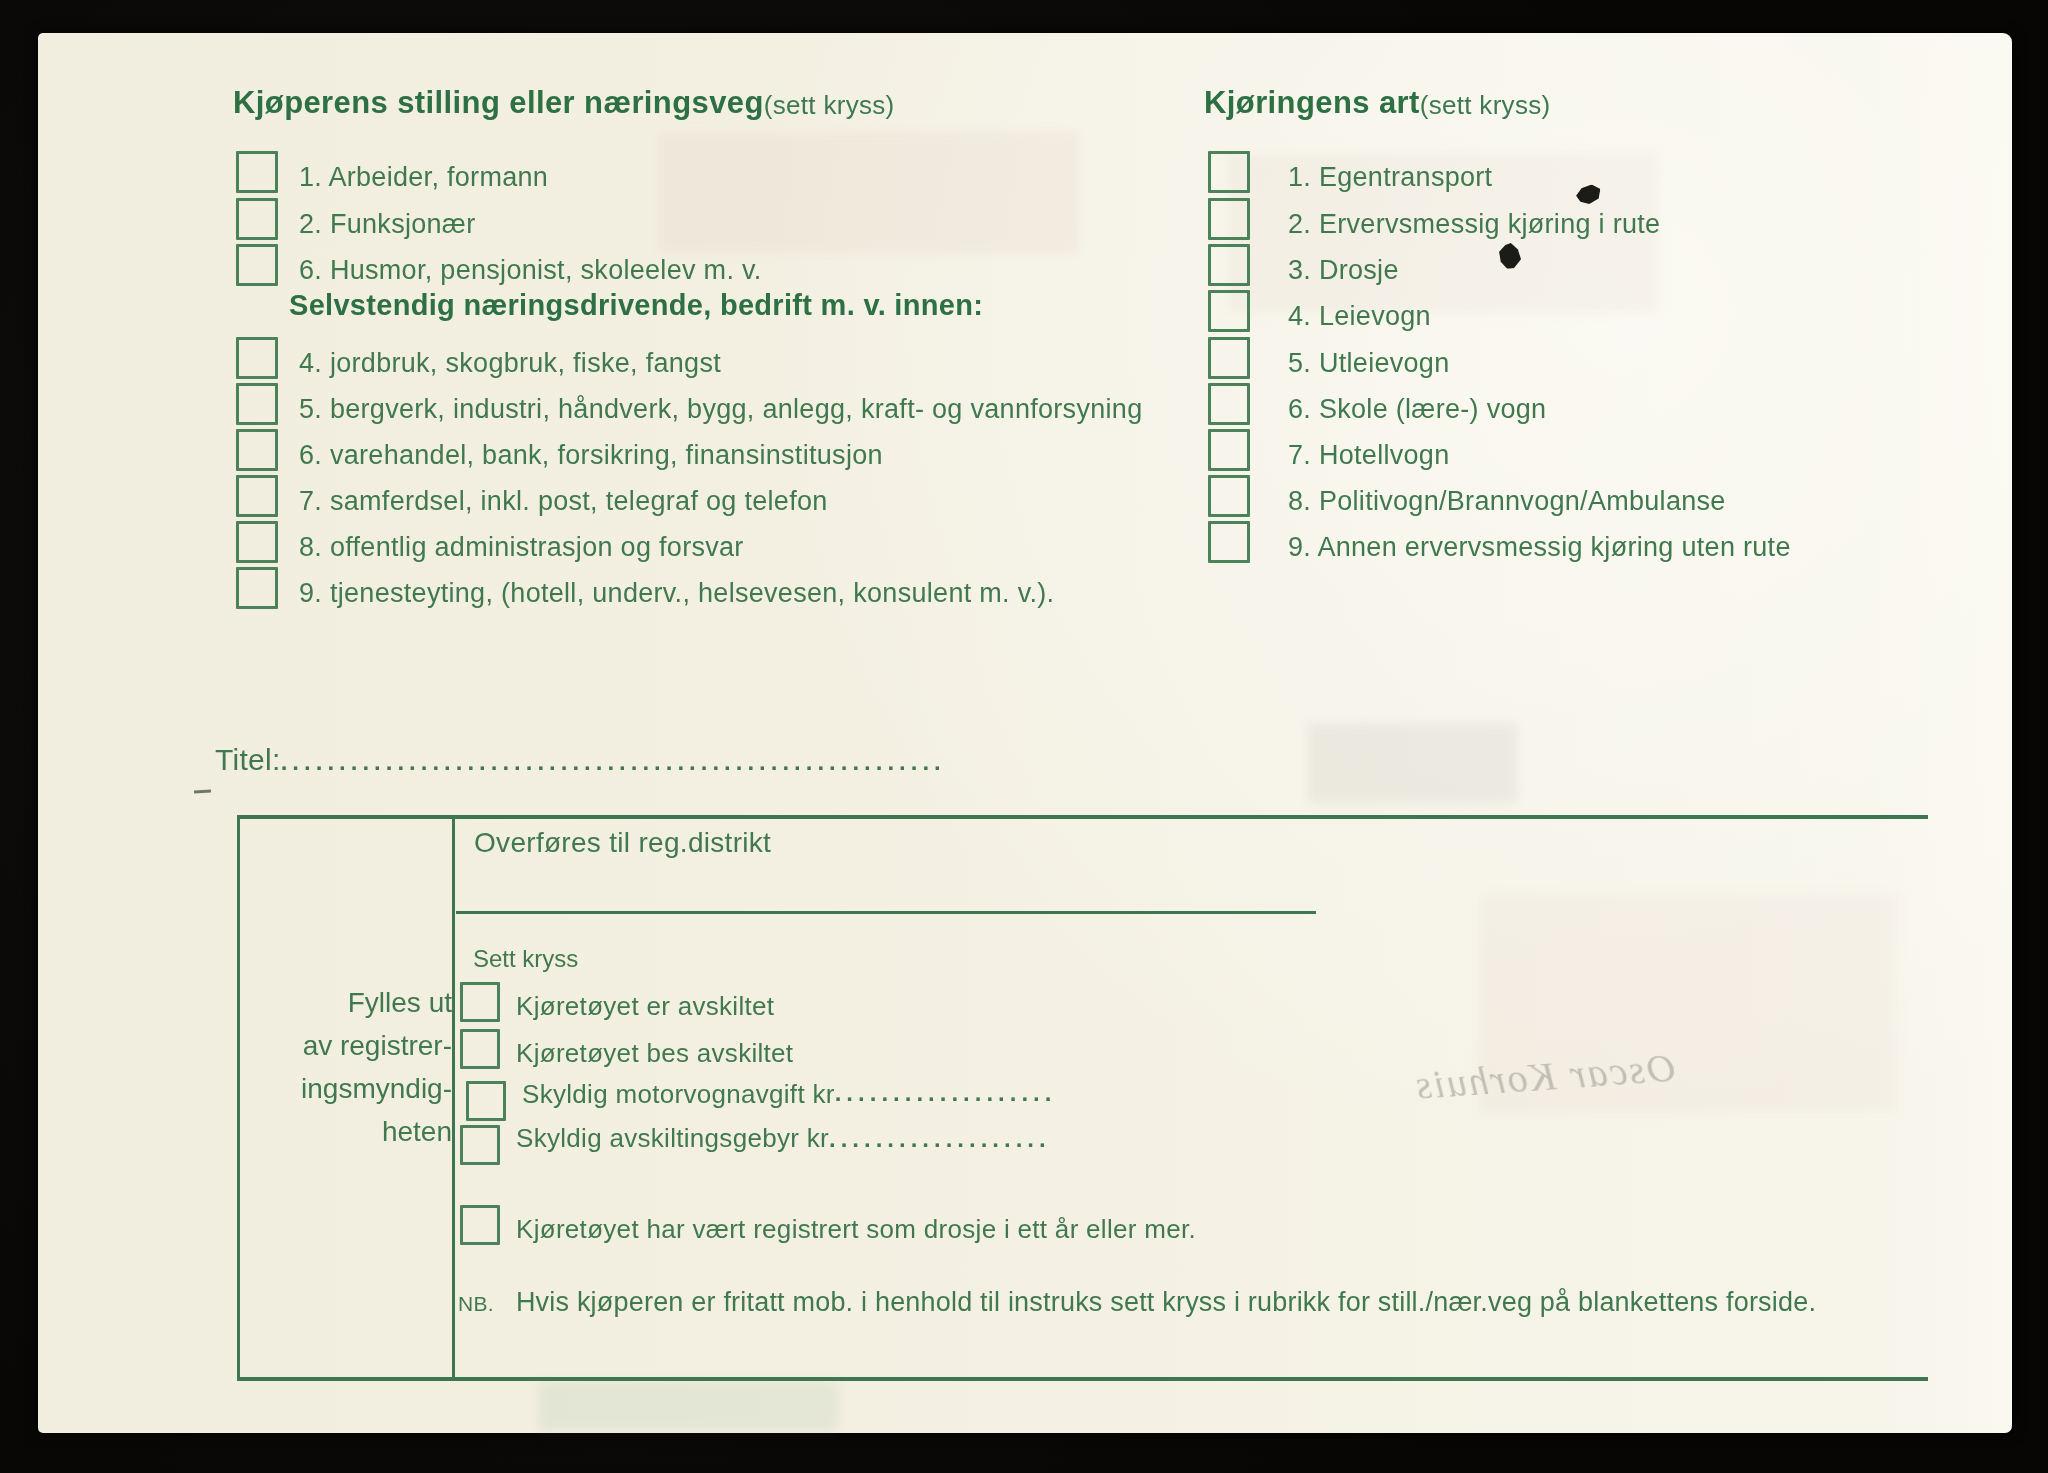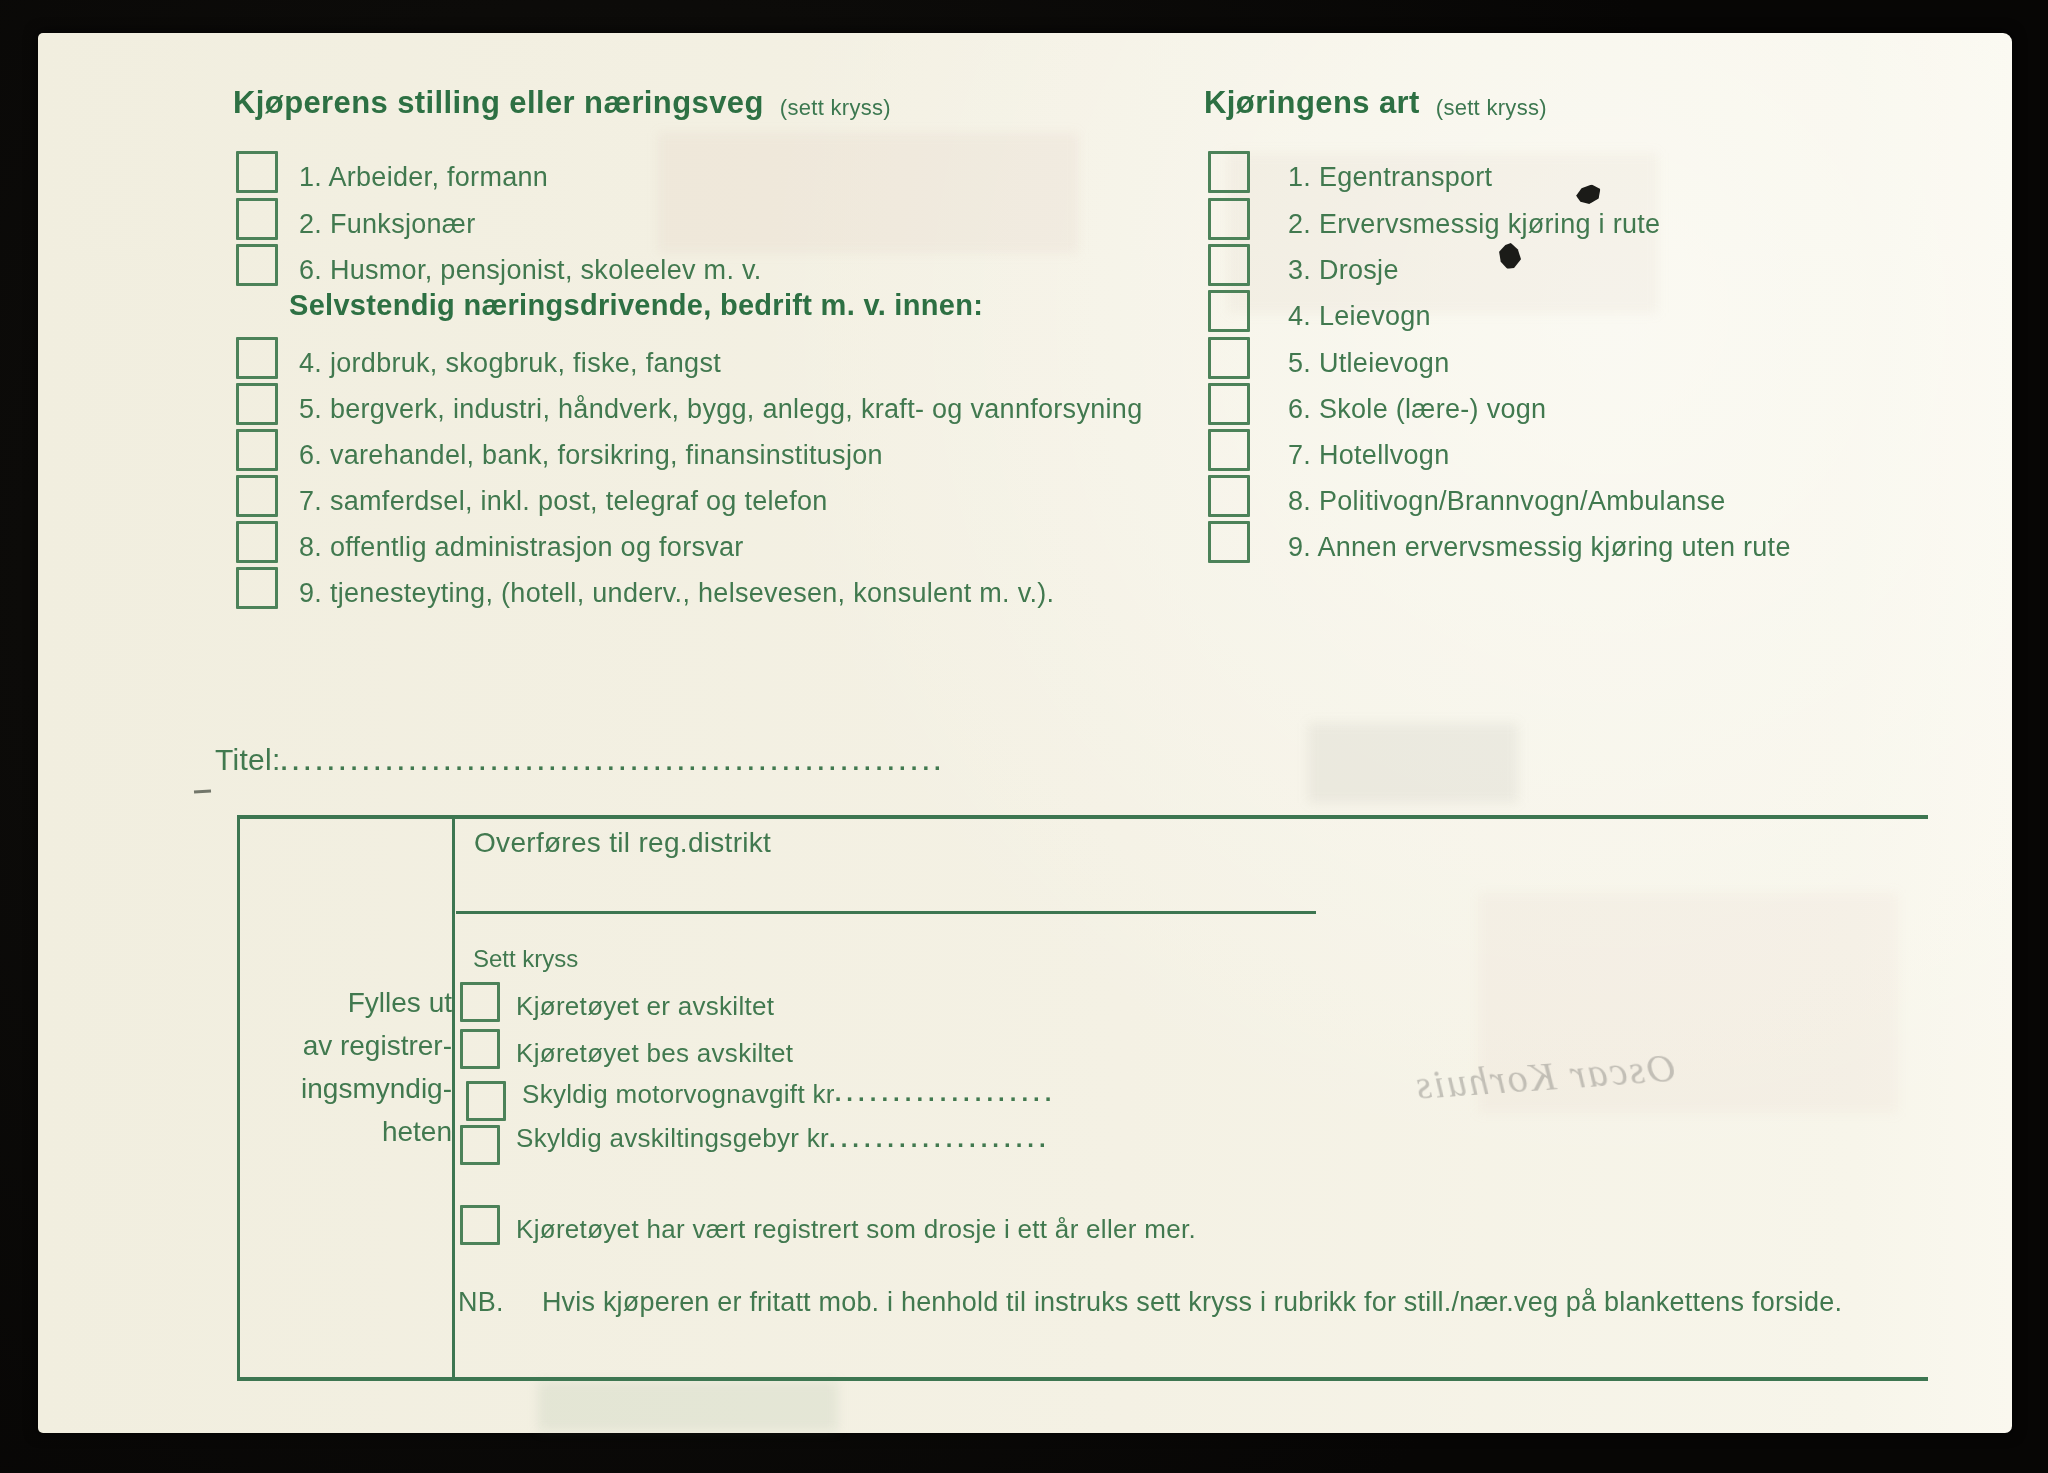--- a/index.html
+++ b/index.html
@@ -20,35 +20,35 @@
   .row{position:absolute;display:flex;align-items:flex-end;height:46px;white-space:nowrap}
   .cb{flex:0 0 auto;border:3px solid #4c8259;background:transparent;border-radius:1px}
   .cb-main{width:36px;height:36px}
   .cb-box{width:34px;height:34px}
   .row-l .cb{margin-right:21px}
   .row-r .cb{margin-right:38px}
   .row-b .cb{margin-right:16px}
   .itm{font-size:27px;letter-spacing:.3px;color:#41794f}
   .hdr{position:absolute;white-space:nowrap;display:flex;align-items:flex-end}
   .hdr .ttl{font-size:31px;font-weight:700;letter-spacing:.4px;color:#2d7043}
-  .hdr .hint{font-size:22px;margin-left:16px;color:#3c7850;letter-spacing:.3px}
+  .hdr .hint{font-size:26px;color:#3c7850;letter-spacing:.3px}
   .subhdr{position:absolute;font-size:29px;font-weight:700;letter-spacing:.3px;color:#2d7043;white-space:nowrap}
   .leader{display:inline-block;overflow:hidden;white-space:nowrap;
     font-weight:700;font-size:24px;letter-spacing:5px;color:#41794f;vertical-align:baseline}
   
   .regbox{position:absolute;left:199px;top:782px;width:1688px;height:558px;
     border-top:4px solid #3d7651;border-bottom:4px solid #3d7651;border-left:3px solid #3d7651}
   .regbox .divider{position:absolute;left:212px;top:0;bottom:0;width:3px;background:#3d7651}
   .sidelabel{position:absolute;left:0;top:162px;width:212px;text-align:right;
     font-size:28px;line-height:43px;color:#41794f}
   .transfer{position:absolute;left:234px;top:8px;font-size:28px;letter-spacing:.3px;color:#41794f;white-space:nowrap}
   .rule{position:absolute;left:216px;top:92px;width:860px;height:3px;background:#3d7651}
   .settkryss{position:absolute;left:233px;top:126px;font-size:24px;color:#41794f}
   .nbrow{position:absolute;left:218px;top:468px;display:flex;align-items:baseline;white-space:nowrap}
-  .nbrow .nb-l{font-size:27px;color:#41794f;letter-spacing:.3px;margin-right:38px}
+  .nbrow .nb-l{font-size:21px;color:#41794f;letter-spacing:.3px;margin-right:22px}
   .nbrow .nb-t{font-size:27px;color:#41794f;letter-spacing:.2px}
   
   .blob{position:absolute;background:#1b1b18}
   .blob-a{left:1538px;top:152px;width:25px;height:19px;transform:rotate(-8deg);
     clip-path:polygon(0% 48%,26% 12%,68% 0%,100% 30%,88% 78%,48% 100%,14% 82%)}
   .blob-b{left:1460px;top:210px;width:24px;height:26px;transform:rotate(6deg);
     clip-path:polygon(48% 0%,80% 22%,97% 58%,72% 94%,44% 100%,14% 76%,3% 38%,26% 10%)}
   .ghost-sig{position:absolute;left:1318px;top:1022px;width:320px;
     font-family:"Liberation Serif","DejaVu Serif",serif;font-style:italic;
     font-size:40px;letter-spacing:2px;color:#92908a;opacity:.5;

